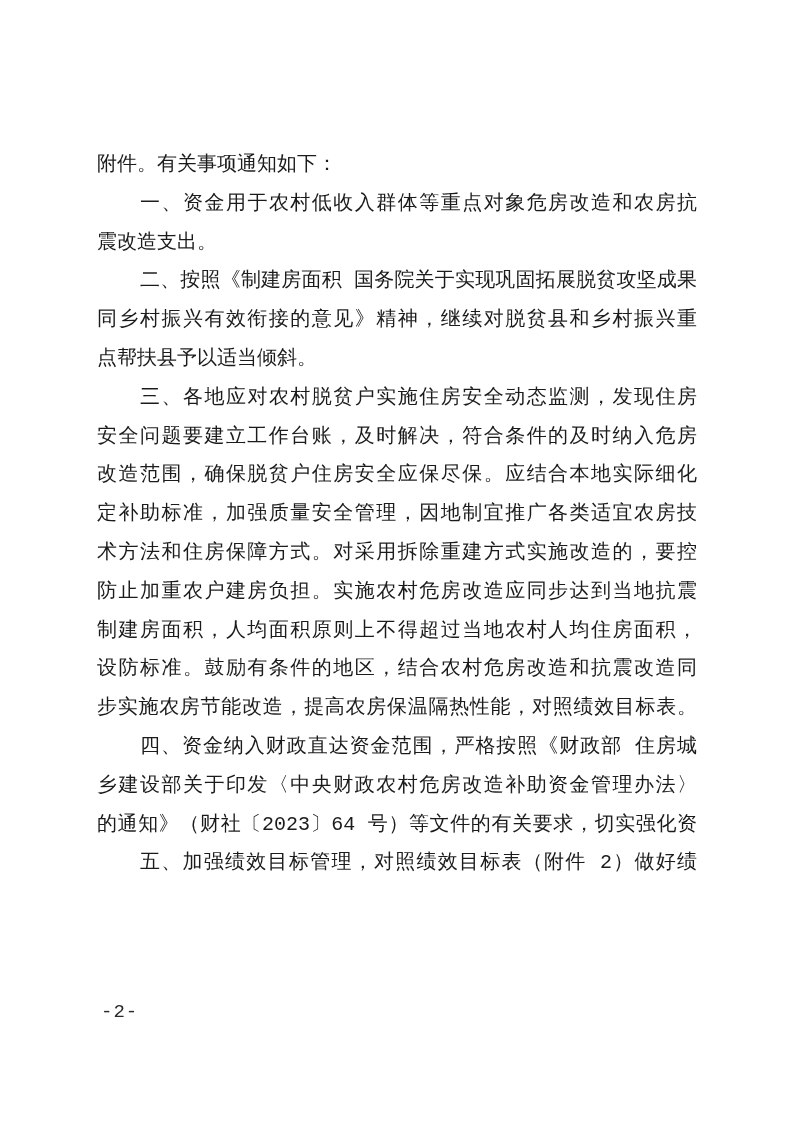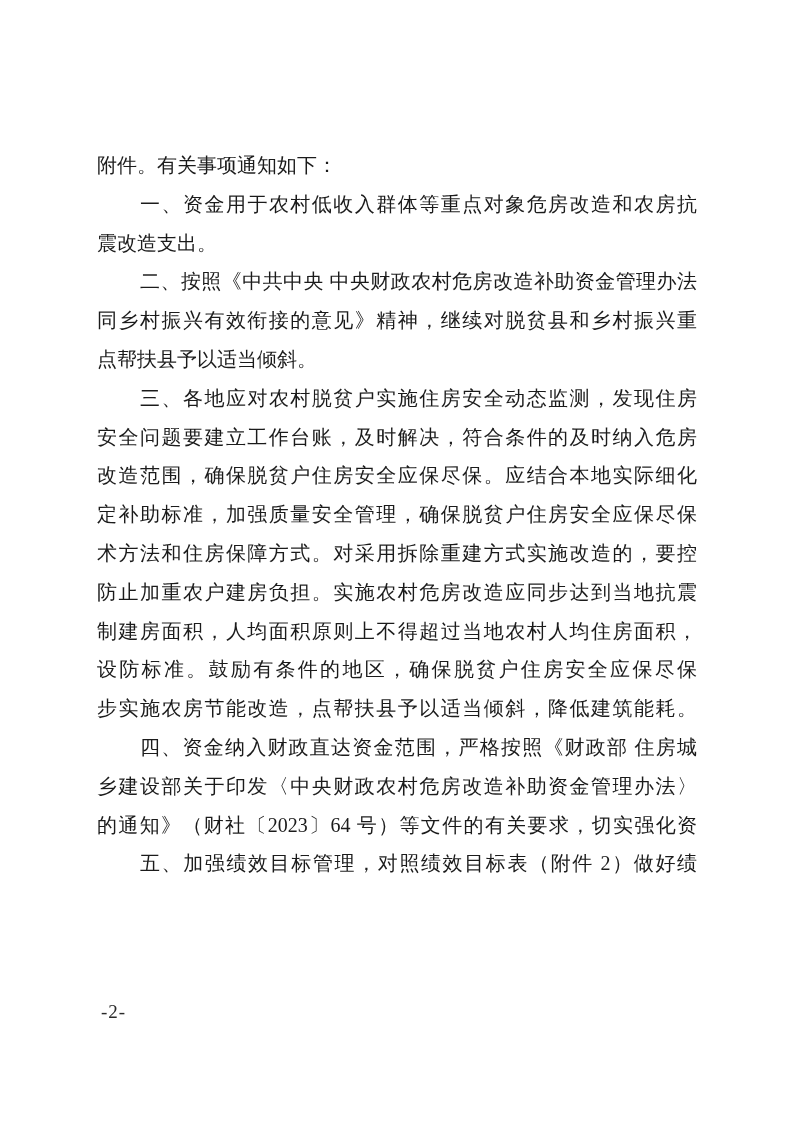--- a/index.html
+++ b/index.html
@@ -8,21 +8,21 @@
     width: 793px;
     height: 1122px;
     background: #ffffff;
     overflow: hidden;
   }
   .page {
     position: relative;
     width: 793px;
     height: 1122px;
     background: #ffffff;
-    font-family: Liberation Serif, serif;
+    font-family: Liberation Mono, monospace;
     color: #1b1b1b;
   }
   .doc-body {
     position: absolute;
     left: 97px;
     top: 146px;
     width: 600px;
   }
   .line {
     height: 38.8px;
@@ -50,31 +50,31 @@
   }
 </style>
 </head>
 <body>
 
 <div class="page">
   <div class="doc-body">
       <div class="line final">附件。有关事项通知如下：</div>
       <div class="line indent">一、资金用于农村低收入群体等重点对象危房改造和农房抗</div>
       <div class="line final">震改造支出。</div>
-      <div class="line indent">二、按照《中共中央 中央财政农村危房改造补助资金管理办法</div>
+      <div class="line indent">二、按照《制建房面积 国务院关于实现巩固拓展脱贫攻坚成果</div>
       <div class="line">同乡村振兴有效衔接的意见》精神，继续对脱贫县和乡村振兴重</div>
       <div class="line final">点帮扶县予以适当倾斜。</div>
       <div class="line indent">三、各地应对农村脱贫户实施住房安全动态监测，发现住房</div>
       <div class="line">安全问题要建立工作台账，及时解决，符合条件的及时纳入危房</div>
       <div class="line">改造范围，确保脱贫户住房安全应保尽保。应结合本地实际细化</div>
-      <div class="line">定补助标准，加强质量安全管理，确保脱贫户住房安全应保尽保</div>
+      <div class="line">定补助标准，加强质量安全管理，因地制宜推广各类适宜农房技</div>
       <div class="line">术方法和住房保障方式。对采用拆除重建方式实施改造的，要控</div>
       <div class="line">防止加重农户建房负担。实施农村危房改造应同步达到当地抗震</div>
       <div class="line">制建房面积，人均面积原则上不得超过当地农村人均住房面积，</div>
-      <div class="line">设防标准。鼓励有条件的地区，确保脱贫户住房安全应保尽保</div>
-      <div class="line">步实施农房节能改造，点帮扶县予以适当倾斜，降低建筑能耗。</div>
+      <div class="line">设防标准。鼓励有条件的地区，结合农村危房改造和抗震改造同</div>
+      <div class="line">步实施农房节能改造，提高农房保温隔热性能，对照绩效目标表。</div>
       <div class="line indent">四、资金纳入财政直达资金范围，严格按照《财政部 住房城</div>
       <div class="line">乡建设部关于印发〈中央财政农村危房改造补助资金管理办法〉</div>
       <div class="line">的通知》（财社〔2023〕64 号）等文件的有关要求，切实强化资</div>
       <div class="line indent">五、加强绩效目标管理，对照绩效目标表（附件 2）做好绩</div>
     </div>
   <div class="page-number">-2-</div>
 </div>
 
 </body></html>

